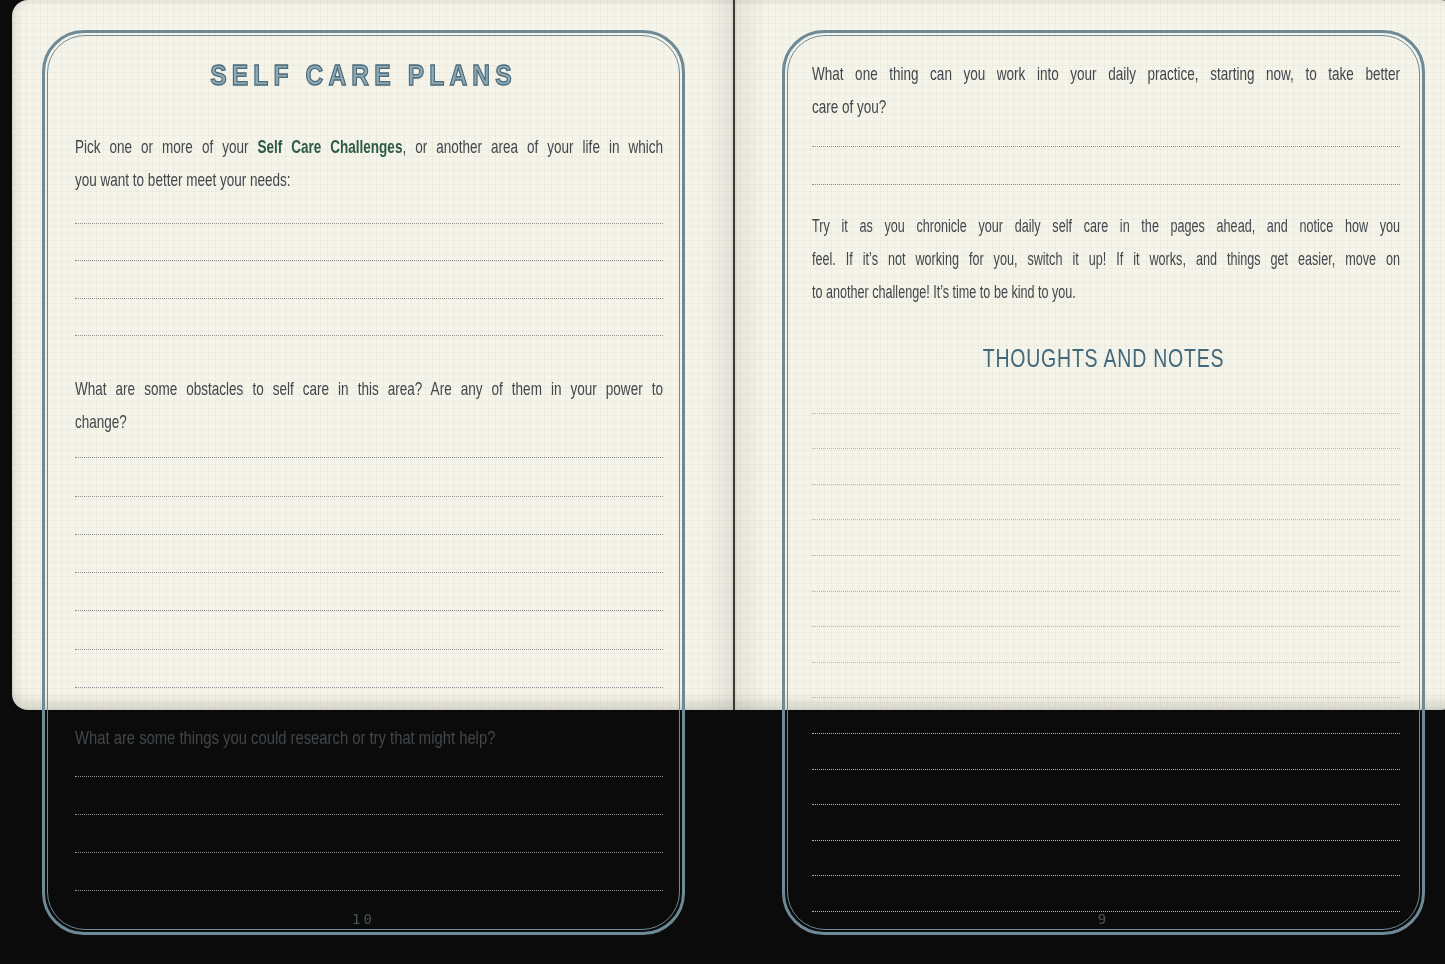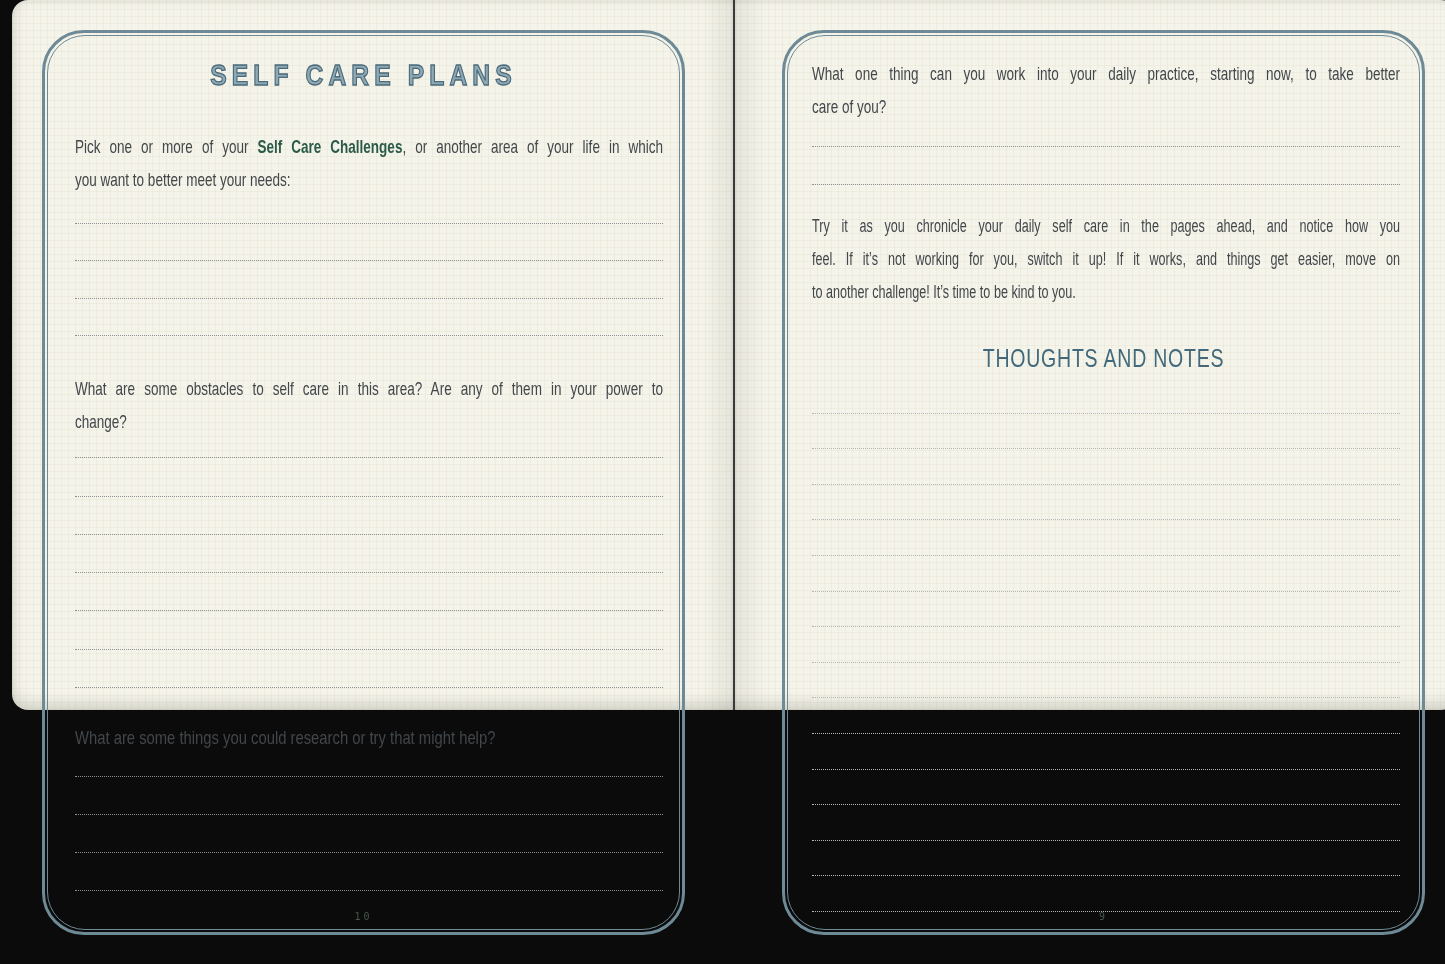--- a/index.html
+++ b/index.html
@@ -82,21 +82,21 @@
   .rule { border-bottom:1px dotted var(--rule-dark, #8f8f8f); }
   .rules-a .rule { height:37.6px; }
   .rules-b .rule { height:38.3px; }
   .rules-c .rule { height:38px; }
   .rules-d .rule { height:38.5px; }
   .rules-e .rule { height:35.6px; border-bottom-color: var(--rule-light, #b5b5b5); }
 
   .pnum {
     position:absolute; top:878px; left:0; width:100%; text-align:center;
     font-family:"DejaVu Sans Mono", monospace;
-    font-size:10px; letter-spacing:3px;
+    font-size:14px; letter-spacing:3px;
     color: var(--page-number, #44584c);
   }
 </style>
 </head>
 <body>
 
 <div class="paper">
 
   <div class="gutter-shade"></div>
   <div class="gutter-line"></div>

